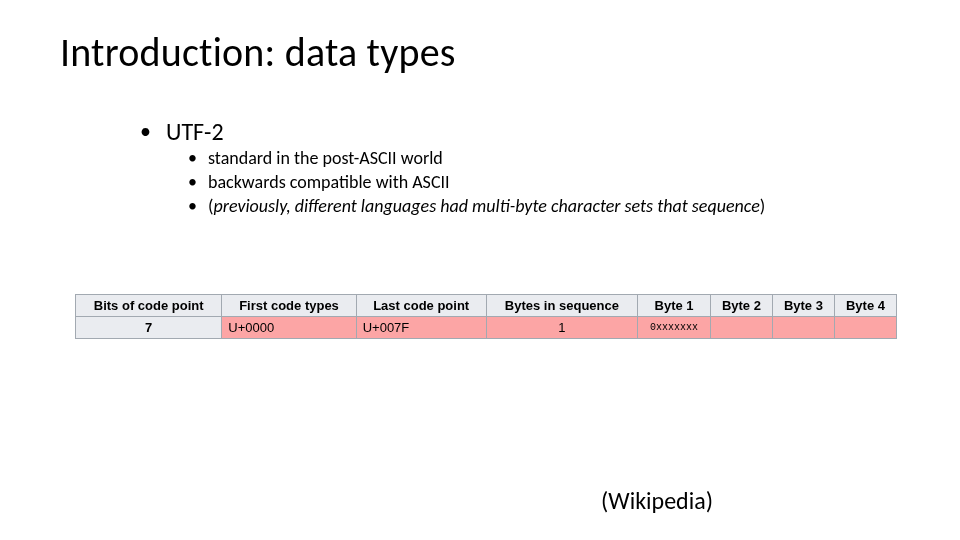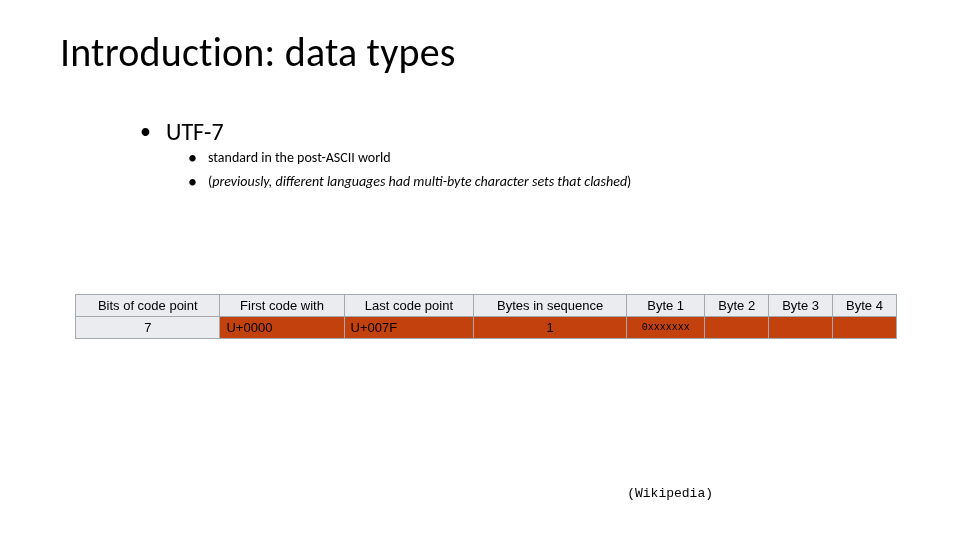--- a/index.html
+++ b/index.html
@@ -52,21 +52,21 @@
   }
   ul.level2 {
     margin: 0;
     padding: 0;
     list-style: none;
   }
   ul.level2 > li {
     position: relative;
     padding-left: 20px;
     margin-left: 22px;
-    font-size: 14px;
+    font-size: 18px;
     line-height: 24px;
   }
   ul.level2 > li::before {
     content: "•";
     position: absolute;
     left: 0;
     top: 0;
     font-size: 18px;
   }
   em { font-style: italic; }
@@ -79,69 +79,69 @@
   }
   table.utf8 {
     border-collapse: collapse;
     width: 100%;
     font-family: Arial, Helvetica, sans-serif;
     font-size: 13px;
     background: #f8f9fa;
   }
   table.utf8 th, table.utf8 td {
     border: 1px solid #a2a9b1;
-    background: #c2410c;
+    background: #fca5a5;
     padding: 3px 6px;
     vertical-align: middle;
   }
   table.utf8 th {
     background: #eaecf0;
-    font-weight: 400;
+    font-weight: 700;
     text-align: center;
     line-height: 15px;
   }
   
   .c-bits, .c-bytes, .c-byte1, .c-byte2, .c-byte3, .c-byte4 { text-align: center; }
   .c-first, .c-last { text-align: left; padding-left: 8px; }
   .mono { font-family: "Courier New", monospace; font-size: 10px; }
   .citation {
     position: absolute;
     right: 62px;
     top: 486px;
-    font-size: 13px;
-    font-family: Liberation Mono, monospace;
+    font-size: 24px;
   }
 </style>
 </head>
 <body>
 
 <div class="slide">
 
   <div class="title">Introduction: data types</div>
 
   <div class="content">
     <ul class="level1">
       <li>
-        <span>UTF-7</span>
+        <span>UTF-2</span>
         <ul class="level2">
           <li>standard in the post-ASCII world</li>
+          <li>backwards compatible with ASCII</li>
           <li>
-            <span>(</span><em>previously, different languages had multi-byte character sets that clashed</em><span>)</span>
+            <span>(</span><em>previously, different languages had multi-byte character sets that sequence</em><span>)</span>
           </li>
         </ul>
       </li>
     </ul>
   </div>
 
   <div class="table-wrap">
     <table class="utf8">
       <thead>
         <tr>
           <th class="c-bits">Bits of code point</th>
-          <th class="c-first">First code with</th>
+          <th class="c-first">First code types</th>
           <th class="c-last">Last code point</th>
           <th class="c-bytes">Bytes in sequence</th>
           <th class="c-byte1">Byte 1</th>
           <th class="c-byte2">Byte 2</th>
           <th class="c-byte3">Byte 3</th>
           <th class="c-byte4">Byte 4</th>
         </tr>
       </thead>
       <tbody>
         <tr>

